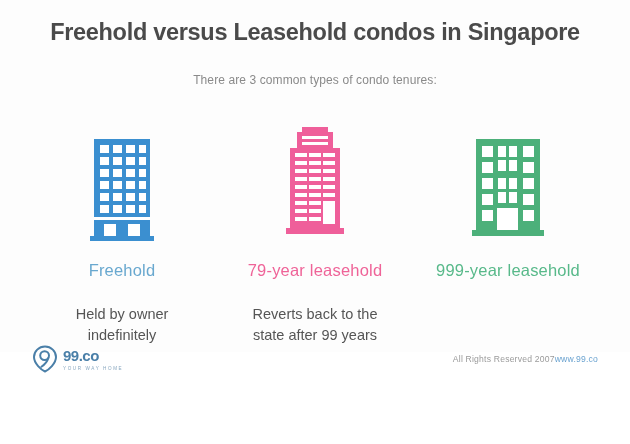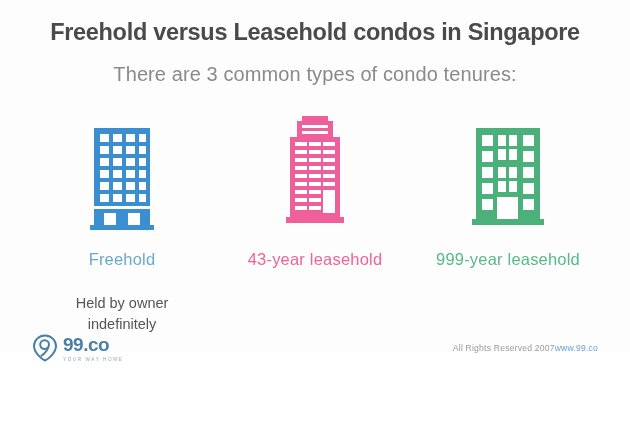--- a/index.html
+++ b/index.html
@@ -33,24 +33,24 @@
   .title {
     font-size: 23.5px;
     font-weight: bold;
     color: #4a4a4a;
     letter-spacing: -0.3px;
     line-height: 1.2;
     margin: 0;
     padding: 0 20px;
   }
   .subtitle {
-    font-size: 20px;
+    font-size: 12px;
     color: #8a8a8a;
     font-weight: normal;
-    margin: 4px;
+    margin: 14px;
     padding-top: 13px;
     letter-spacing: 0.1px;
   }
 
   
   .columns {
     display: flex;
     flex-direction: row;
     justify-content: space-between;
     align-items: flex-start;
@@ -104,21 +104,21 @@
   .logo {
     display: flex;
     align-items: center;
   }
   .logo-text {
     display: flex;
     flex-direction: column;
     margin-left: 5px;
   }
   .logo-name {
-    font-size: 19px;
+    font-size: 15px;
     font-weight: bold;
     color: #4a7fa8;
     line-height: 1;
     letter-spacing: -0.5px;
   }
   .logo-tag {
     font-size: 4.6px;
     color: #8aa8c0;
     letter-spacing: 1.6px;
     margin-top: 3px;
@@ -241,21 +241,23 @@
 
             <rect x="16" y="90" width="12" height="4"></rect>
             <rect x="30" y="90" width="12" height="4"></rect>
 
             <rect x="44" y="74" width="12" height="23"></rect>
           </g>
 
           <rect x="7" y="101" width="58" height="6" fill="#ef5f9a"></rect>
         </svg>
       </div>
-      <div class="col-label lbl-pink">43-year leasehold</div>
+      <div class="col-label lbl-pink">79-year leasehold</div>
+      <div class="col-desc">Reverts back to the
+state after 99 years</div>
     </div>
 
     <div class="col">
       <div class="icon-wrap">
         <svg width="80" height="106" viewBox="0 0 80 106">
 
           <rect x="8" y="2" width="64" height="94" fill="#4cb07a"></rect>
 
           <g fill="#ffffff">
             <rect x="14" y="9" width="11" height="11"></rect>

